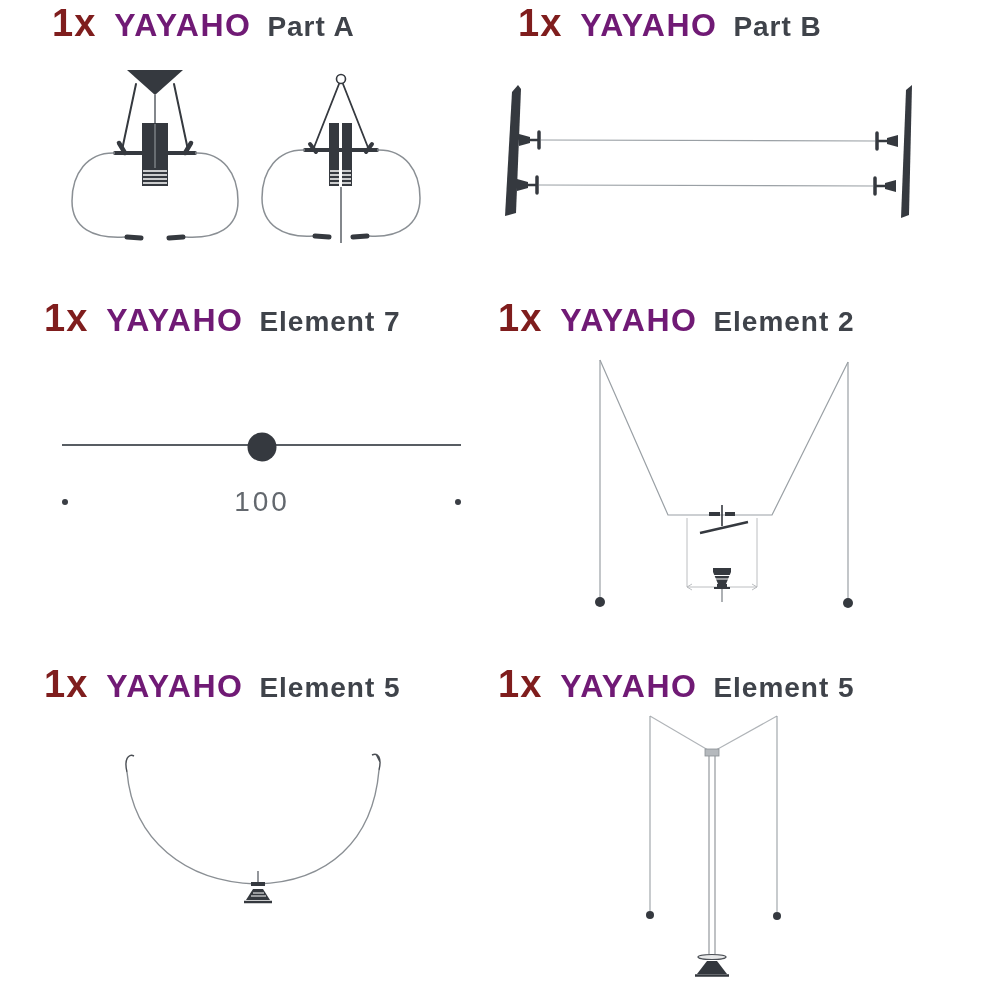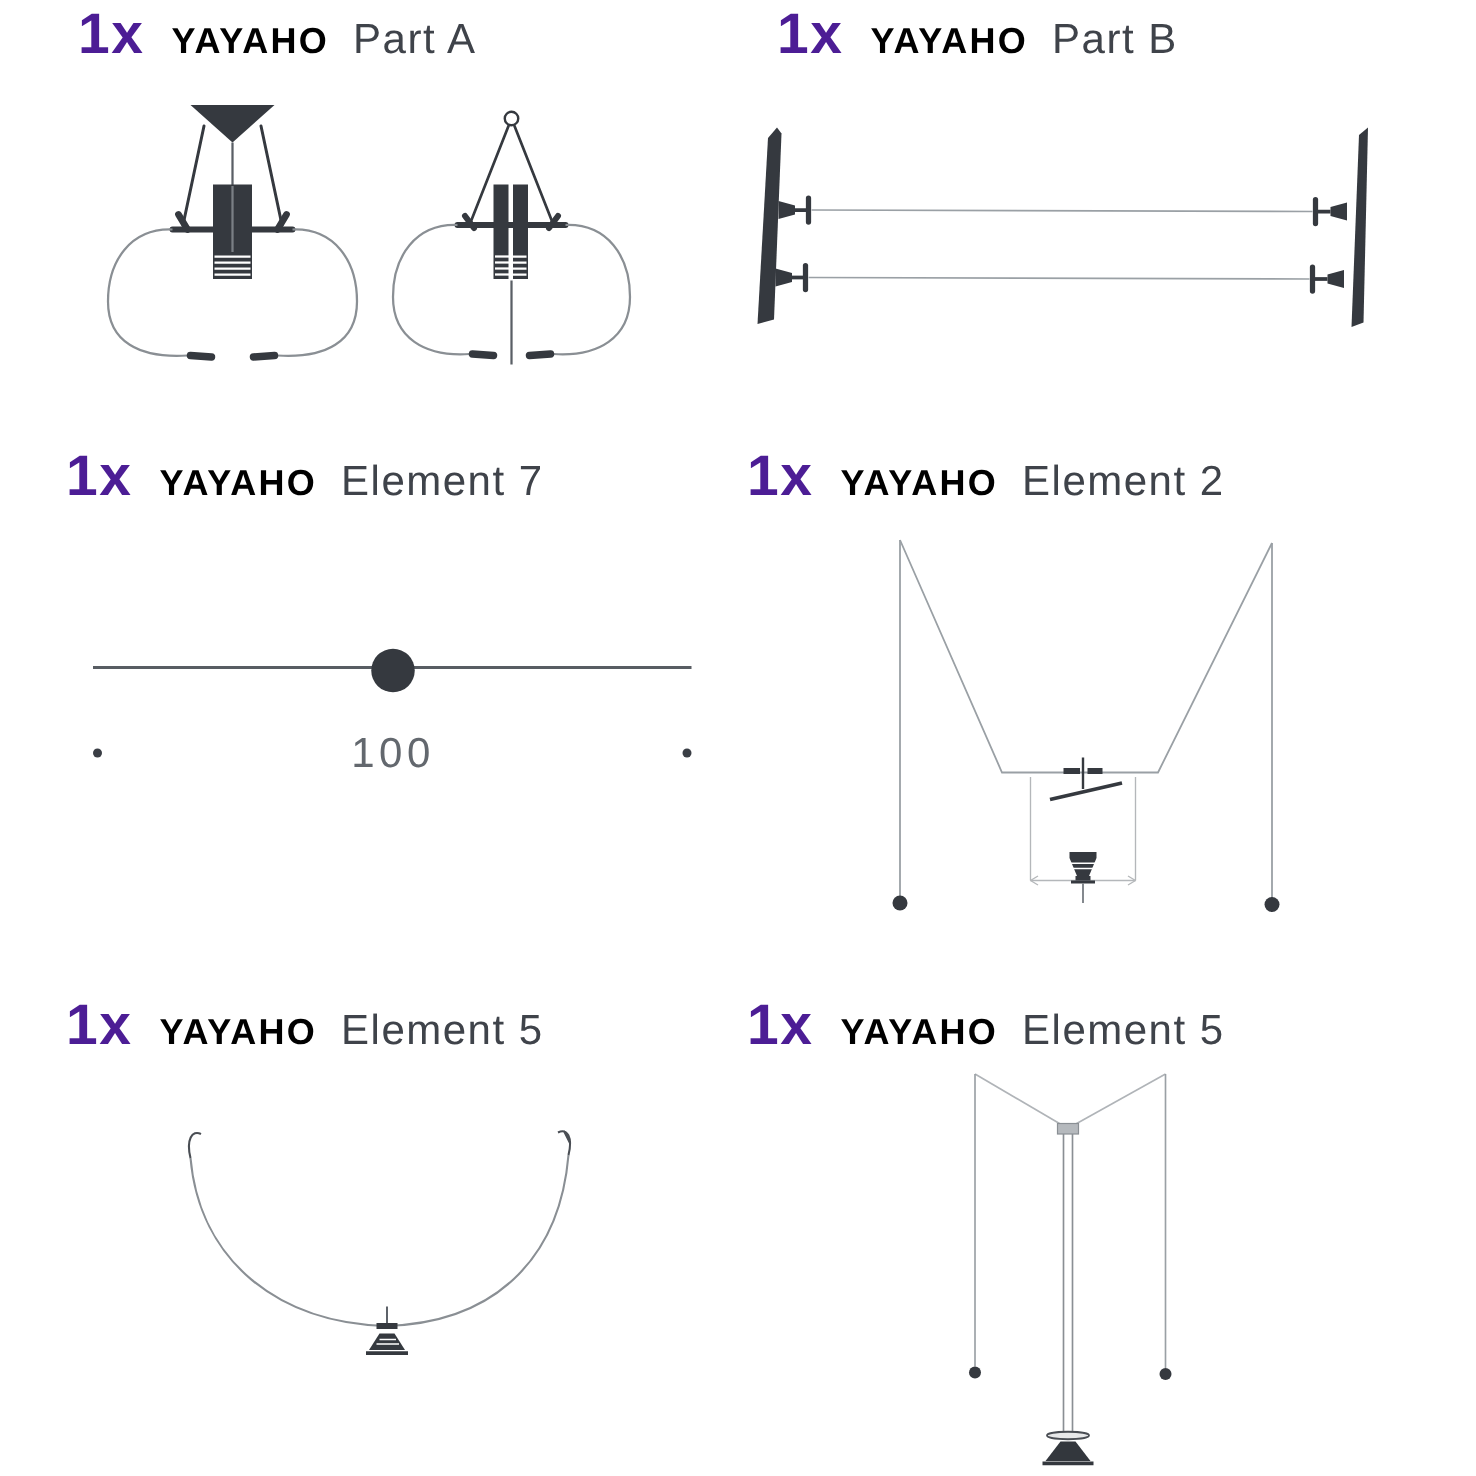--- a/index.html
+++ b/index.html
@@ -5,27 +5,27 @@
   html,body{margin:0;padding:0;}
   body{
     width:984px;height:984px;position:relative;overflow:hidden;
     background:#ffffff;
     font-family:"Liberation Sans", sans-serif;
   }
   .panel-header{
     position:absolute;display:flex;align-items:baseline;white-space:nowrap;
   }
   .qty{
-    font-size:38px;font-weight:bold;color:#4c1d95;letter-spacing:1px;
+    font-size:38px;font-weight:bold;color:#7f1d1d;letter-spacing:1px;
   }
   .brand{
-    font-size:24px;font-weight:bold;color:#000000;letter-spacing:1.5px;margin-left:18px;
+    font-size:32px;font-weight:bold;color:#701a75;letter-spacing:1.5px;margin-left:18px;
   }
   .part-name{
-    font-size:28px;font-weight:normal;color:#3f434a;letter-spacing:1px;margin-left:16px;
+    font-size:28px;font-weight:bold;color:#3f434a;letter-spacing:1px;margin-left:16px;
   }
   .drawing{position:absolute;}
   svg{display:block;}
   .dim-text{
     font-family:"Liberation Sans", sans-serif;
     font-size:28px;fill:#63686e;letter-spacing:3px;
   }
 </style>
 </head>
 <body>

